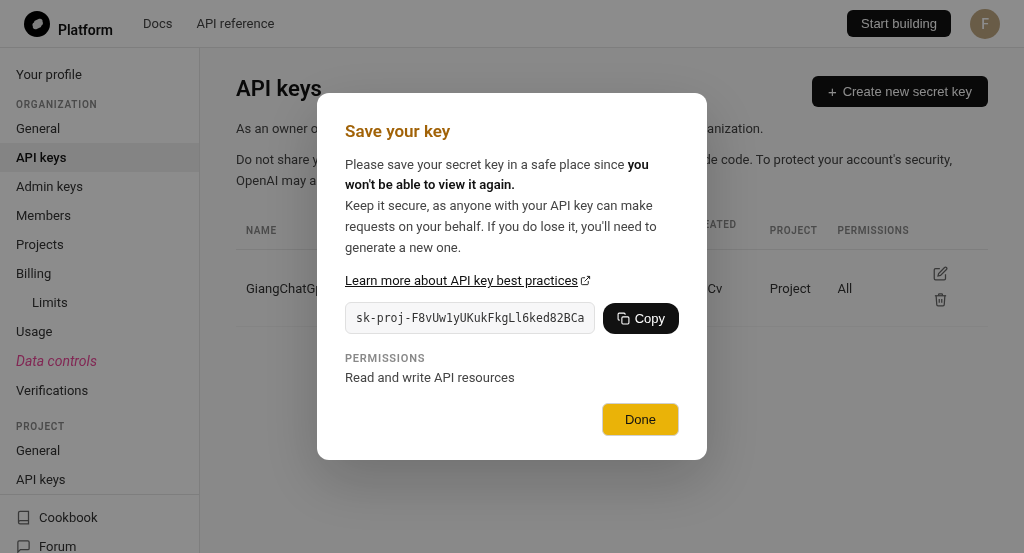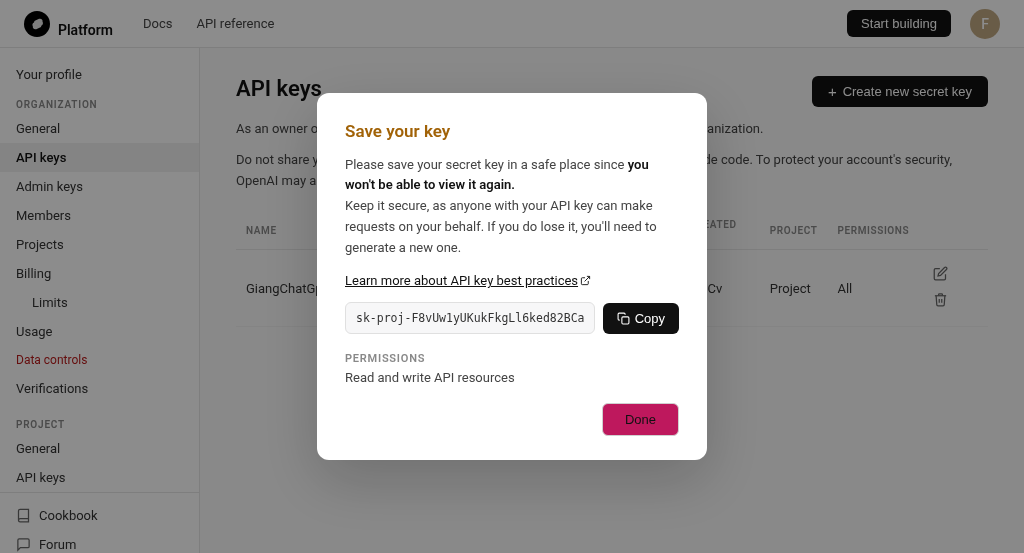--- a/index.html
+++ b/index.html
@@ -57,21 +57,21 @@
     </div>
     <div style="padding:7px 16px;font-size:13px;color:#333;cursor:pointer;">
       <span>Billing</span>
     </div>
     <div style="padding:7px 32px;font-size:13px;color:#333;cursor:pointer;">
       <span>Limits</span>
     </div>
     <div style="padding:7px 16px;font-size:13px;color:#333;cursor:pointer;">
       <span>Usage</span>
     </div>
-    <div style="padding:7px 16px;font-size:12px;color:#b91c1c;cursor:pointer;">
+    <div style="padding:7px 16px;font-size:14px;color:#ec4899;cursor:pointer;font-style:italic;">
       <span>Data controls</span>
     </div>
     <div style="padding:7px 16px;font-size:13px;color:#333;cursor:pointer;">
       <span>Verifications</span>
     </div>
 
     <div style="font-size:10px;font-weight:600;color:#888;text-transform:uppercase;letter-spacing:0.08em;padding:10px 16px 4px;margin-top:6px;">
       <span>PROJECT</span>
     </div>
     <div style="padding:7px 16px;font-size:13px;color:#333;cursor:pointer;">
@@ -171,31 +171,31 @@
       <span>Learn more about API key best practices</span>
       <svg width="11" height="11" viewBox="0 0 24 24" fill="none" stroke="currentColor" stroke-width="2">
           <path d="M18 13v6a2 2 0 01-2 2H5a2 2 0 01-2-2V8a2 2 0 012-2h6"></path>
           <polyline points="15 3 21 3 21 9"></polyline>
           <line x1="10" y1="14" x2="21" y2="3"></line>
         </svg>
     </a>
 
     <div style="display:flex;align-items:center;gap:8px;margin-bottom:18px;">
       <input type="text" readonly="" style="flex: 1 1 0%; background: rgb(247, 247, 248); border: 1px solid rgb(224, 224, 224); border-radius: 6px; padding: 8px 10px; font-size: 11.5px; font-family: monospace; color: rgb(51, 51, 51); outline: none;" value="sk-proj-F8vUw1yUKukFkgLl6ked82BCaKIzjfAthjx6hpNCBI">
-      <button style="display:flex;align-items:center;gap:5px;background:#111;color:#fff;border:none;border-radius:6px;padding:8px 14px;font-size:13px;font-weight:500;cursor:pointer;white-space:nowrap;">
+      <button style="display:flex;align-items:center;gap:5px;background:#111;color:#fff;border:none;border-radius:12px;padding:8px 14px;font-size:13px;font-weight:500;cursor:pointer;white-space:nowrap;">
         <svg width="13" height="13" viewBox="0 0 24 24" fill="none" stroke="currentColor" stroke-width="2">
             <rect x="9" y="9" width="13" height="13" rx="2" ry="2"></rect>
             <path d="M5 15H4a2 2 0 01-2-2V4a2 2 0 012-2h9a2 2 0 012 2v1"></path>
           </svg>
         <span>Copy</span>
       </button>
     </div>
 
     <div style="margin-bottom:18px;">
       <div style="font-size:11px;font-weight:600;color:#888;text-transform:uppercase;letter-spacing:0.07em;margin-bottom:5px;">Permissions</div>
       <div style="font-size:13px;color:#444;">Read and write API resources</div>
     </div>
 
     <div style="display:flex;justify-content:flex-end;">
-      <button style="background:#be185d;color:#111;border:1px solid #d0d0d0;border-radius:6px;padding:8px 22px;font-size:13px;font-weight:500;cursor:pointer;">Done</button>
+      <button style="background:#eab308;color:#111;border:1px solid #d0d0d0;border-radius:6px;padding:8px 22px;font-size:13px;font-weight:500;cursor:pointer;">Done</button>
     </div>
   </div>
 </div>
 
 </body></html>

